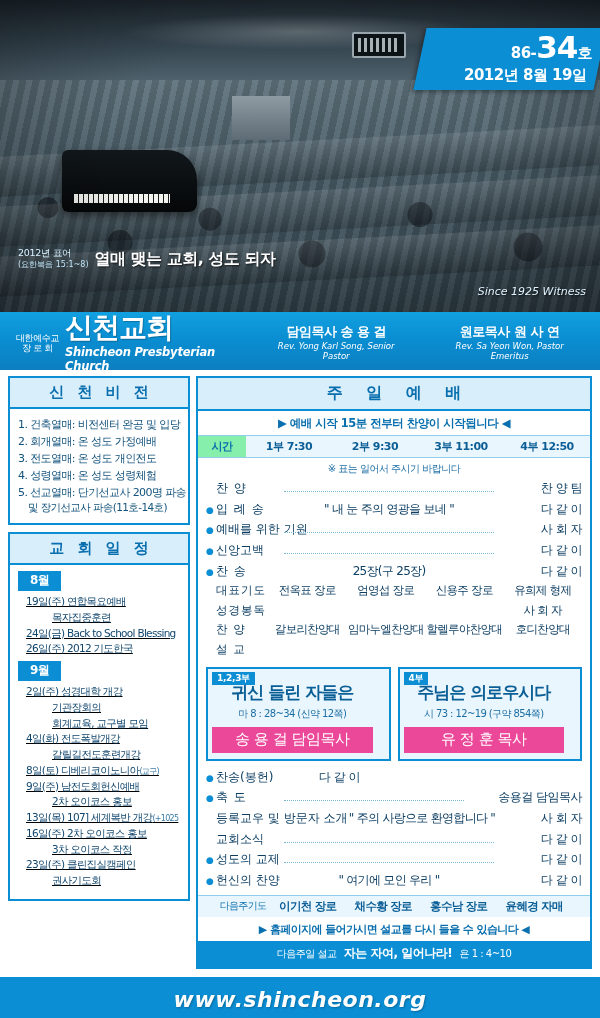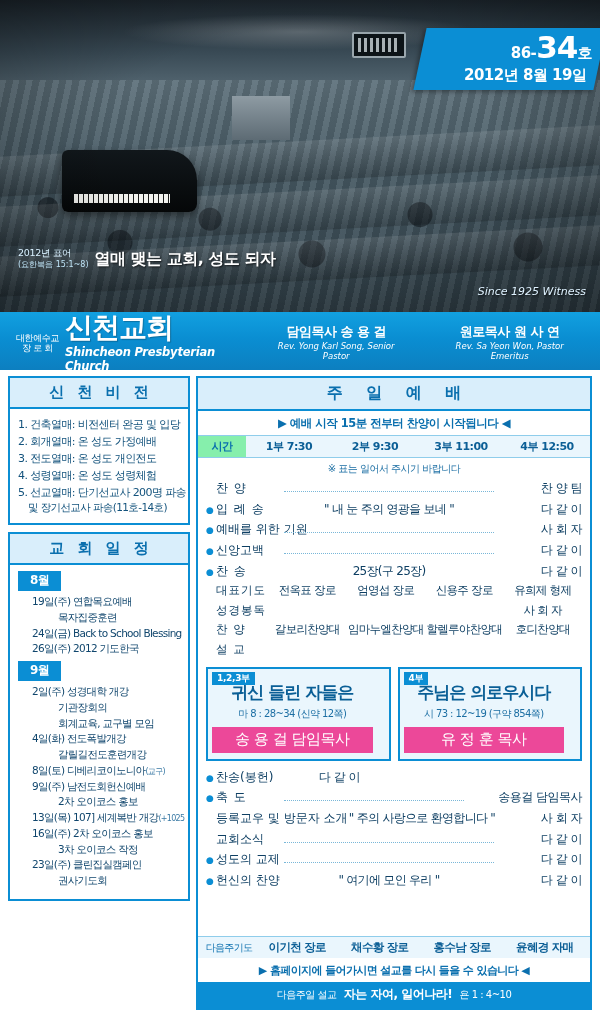--- a/index.html
+++ b/index.html
@@ -163,21 +163,21 @@
     font-size: 11px; color: #12527c; letter-spacing: -.6px;
     line-height: 1.55; white-space: nowrap;
   }
   .vision-sub { font-size: 10.5px; color: #12527c; letter-spacing: -.6px; padding-left: 10px; }
 
   .month-bar {
     display: inline-block; background: #0b8ed4; color: #fff;
     font-size: 12px; font-weight: bold; padding: 1px 12px 2px 12px;
     margin: 2px 0 3px 0; letter-spacing: -.5px;
   }
-  .sched { list-style: none; margin: 0 0 2px 14px; padding: 0; }
+  .sched { list-style: none; margin: 0 0 2px 8px; padding: 0; text-decoration: underline; }
   .sched li {
     font-size: 10.5px; color: #10466d; letter-spacing: -.7px; line-height: 1.5;
     white-space: nowrap;
   }
   .sched li .ind { display: block; padding-left: 26px; }
   .tiny { font-size: 8px; color: #3a7aa5; }
 
   
   .worship { border: 2px solid #0b8ed4; background: #fff; }
   .worship-title {
@@ -237,26 +237,25 @@
     line-height: 1.15;
   }
   .sermon .verse { font-size: 10px; color: #1b6ea3; margin-top: 4px; letter-spacing: -.6px; }
   .sermon .preacher {
     margin-top: 6px; background: #ec4899; color: #fff;
     font-size: 15px; font-weight: normal; letter-spacing: -.5px;
     padding: 3px 0 4px 0;
   }
 
   .nextweek {
-    display: flex; align-items: flex-end;
+    display: flex; align-items: center;
     border-top: 1px solid #8fcdeb;
     background: #eaf6fd;
     font-size: 11.5px; color: #0c5f96; letter-spacing: -.7px;
-    padding: 3px 4px;
-    margin-top: 41px;
+    padding: 3px 18px;
   }
   .nextweek .lbl { width: 54px; text-align: center; font-size: 10px; color: #0a6fae; flex: none; }
   .nextweek .n { flex: 1; text-align: center; font-weight: bold; }
 
   .homepage-line {
     text-align: center; color: #0a6fae; font-size: 11px; font-weight: bold;
     padding: 5px 0 4px 0; letter-spacing: -.6px;
   }
   .nexttext {
     background: #0b8ed4; color: #fff; text-align: center;

